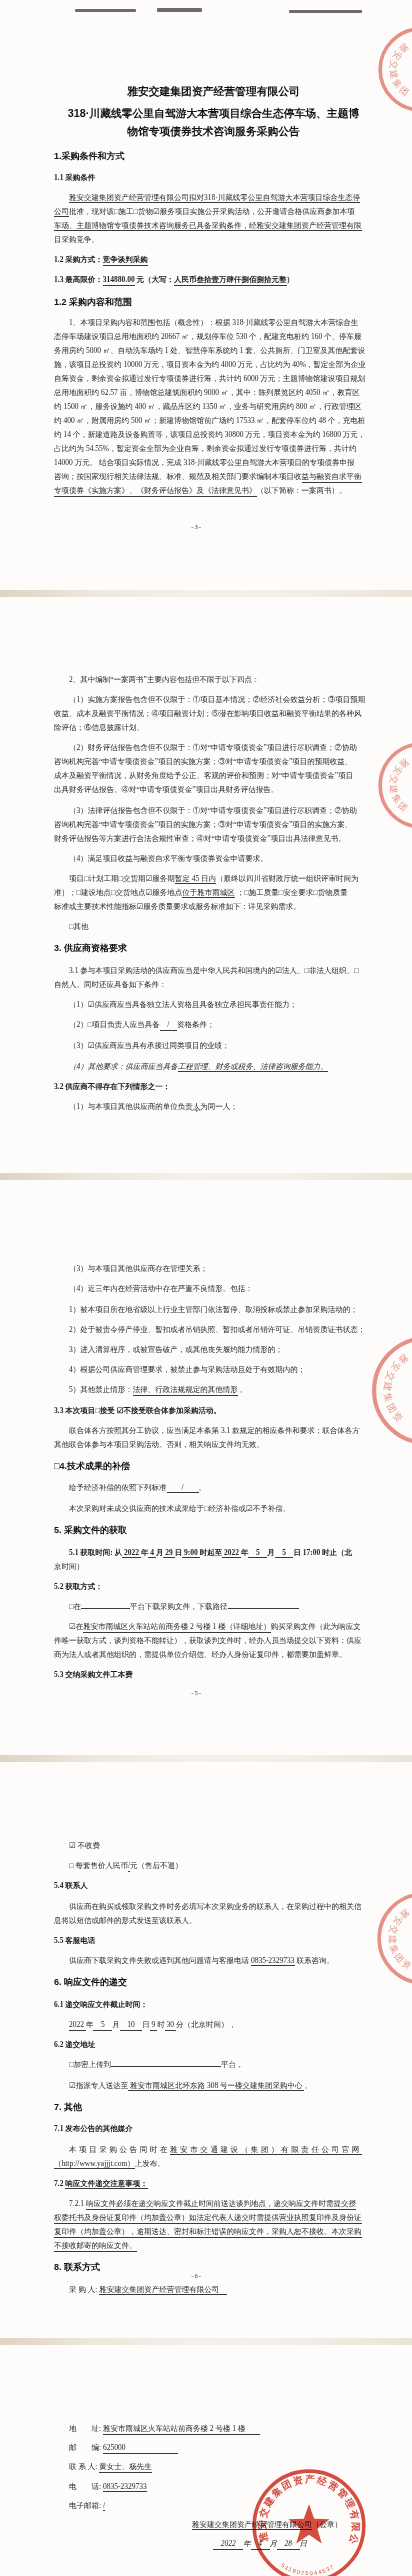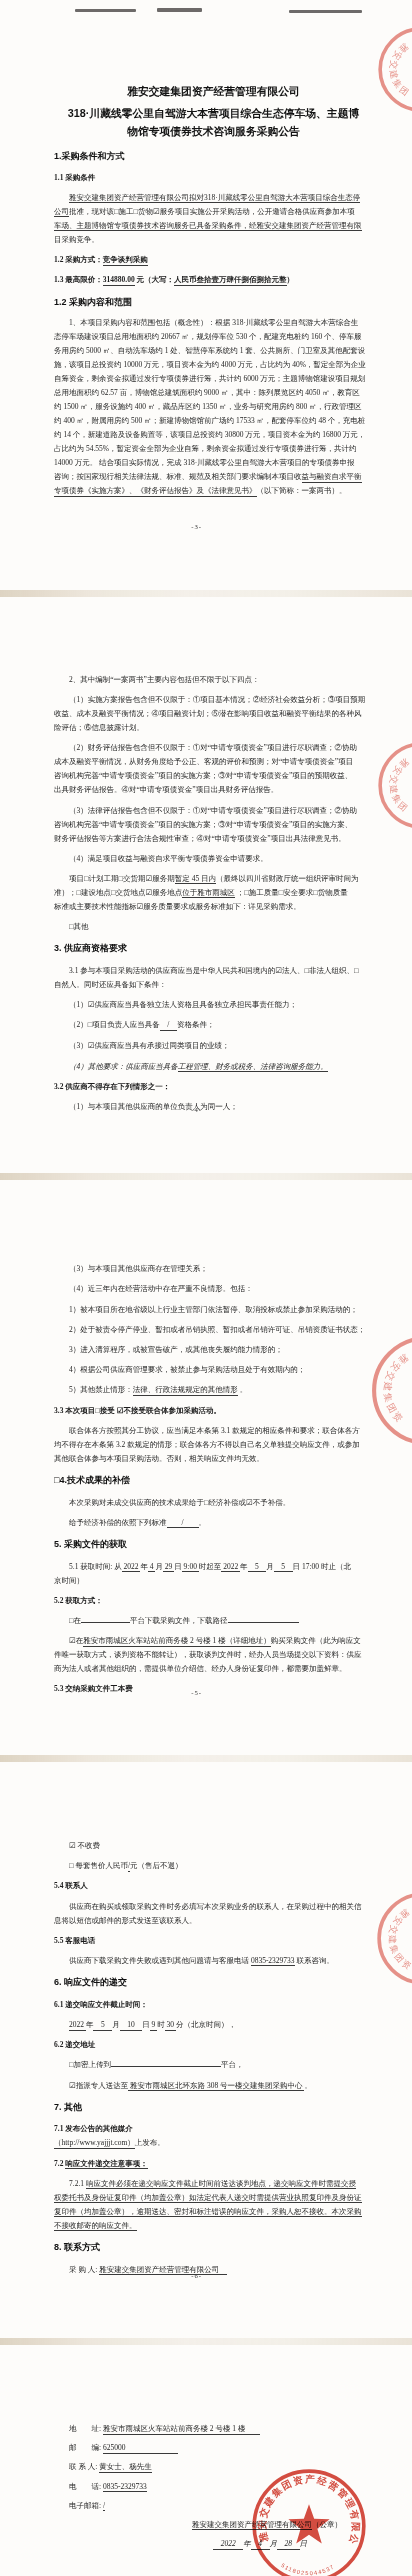--- a/index.html
+++ b/index.html
@@ -79,22 +79,22 @@
   </div>
   <div class="seam" style="top:590px;"></div>
 
   <div class="page" id="page-2">
     <div class="content pt-rest">
         <div class="line b i"><span>2、其中编制“一案两书”主要内容包括但不限于以下四点：</span></div>
         <div class="line b i" style="margin-top: 6.2px;"><span>（1）实施方案报告包含但不仅限于：①项目基本情况；②经济社会效益分析；③项目预期</span></div>
         <div class="line b"><span>收益、成本及融资平衡情况；④项目融资计划；⑤潜在影响项目收益和融资平衡结果的各种风</span></div>
         <div class="line b"><span>险评估；⑥信息披露计划。</span></div>
         <div class="line b i" style="margin-top: 6.2px;"><span>（2）财务评估报告包含但不仅限于：①对“申请专项债资金”项目进行尽职调查；②协助</span></div>
+        <div class="line b"><span>咨询机构完善“申请专项债资金”项目的实施方案；③对“申请专项债资金”项目的预期收益、</span></div>
         <div class="line b"><span>成本及融资平衡情况，从财务角度给予公正、客观的评价和预测；对“申请专项债资金”项目</span></div>
-        <div class="line b"><span>咨询机构完善“申请专项债资金”项目的实施方案；③对“申请专项债资金”项目的预期收益、</span></div>
         <div class="line b"><span>出具财务评估报告。④对“申请专项债资金”项目出具财务评估报告。</span></div>
         <div class="line b i" style="margin-top: 6.2px;"><span>（3）法律评估报告包含但不仅限于：①对“申请专项债资金”项目进行尽职调查；②协助</span></div>
         <div class="line b"><span>咨询机构完善“申请专项债资金”项目的实施方案；③对“申请专项债资金”项目的实施方案、</span></div>
         <div class="line b"><span>财务评估报告等方案进行合法合规性审查；④对“申请专项债资金”项目出具法律意见书。</span></div>
         <div class="line b i" style="margin-top: 6.2px;"><span>（4）满足项目收益与融资自求平衡专项债券资金申请要求。</span></div>
         <div class="line b i" style="margin-top: 6.2px;"><span>项目□计划工期□交货期☑服务期</span><span class="u">暂定 45 日内</span><span>（最终以四川省财政厅统一组织评审时间为</span></div>
         <div class="line b"><span>准）；□建设地点□交货地点☑服务地点</span><span class="u">位于雅市雨城区</span><span> ；□施工质量□安全要求□货物质量</span></div>
         <div class="line b"><span>标准或主要技术性能指标☑服务质量要求或服务标准如下：详见采购需求。</span></div>
         <div class="line b i" style="margin-top: 6.2px;"><span>□其他</span></div>
         <div class="line h" style="margin-top: 7.2px;"><span>3.  供应商资格要求</span></div>
@@ -120,27 +120,26 @@
     <div class="content pt-rest">
         <div class="line b i" style="margin-top: 6.2px;"><span>（3）与本项目其他供应商存在管理关系；</span></div>
         <div class="line b i" style="margin-top: 6.2px;"><span>（4）近三年内在经营活动中存在严重不良情形。包括：</span></div>
         <div class="line b i" style="margin-top: 6.2px;"><span>1）被本项目所在地省级以上行业主管部门依法暂停、取消投标或禁止参加采购活动的；</span></div>
         <div class="line b i" style="margin-top: 6.2px;"><span>2）处于被责令停产停业、暂扣或者吊销执照、暂扣或者吊销许可证、吊销资质证书状态；</span></div>
         <div class="line b i" style="margin-top: 6.2px;"><span>3）进入清算程序，或被宣告破产，或其他丧失履约能力情形的；</span></div>
         <div class="line b i" style="margin-top: 6.2px;"><span>4）根据公司供应商管理要求，被禁止参与采购活动且处于有效期内的；</span></div>
         <div class="line b i" style="margin-top: 6.2px;"><span>5）其他禁止情形：</span><span class="u">法律、行政法规规定的其他情形</span><span> 。</span></div>
         <div class="line bb" style="margin-top: 6.2px;"><span>3.3  本次项目□接受 ☑不接受联合体参加采购活动。</span></div>
         <div class="line b i" style="margin-top: 6.2px;"><span>联合体各方按照其分工协议，应当满足本条第 3.1 款规定的相应条件和要求；联合体各方</span></div>
-        <div class="line b"><span>均不得存在本条第 3.2 款规定的情形；联合体各方不得以自己名义单独提交响应文件，或参加</span></div>
         <div class="line b"><span>其他联合体参与本项目采购活动。否则，相关响应文件均无效。</span></div>
         <div class="line h" style="margin-top: 7.2px;"><span>□4.技术成果的补偿</span></div>
+        <div class="line b i" style="margin-top: 6.2px;"><span>给予经济补偿的依照下列标准</span><span class="u">　　/　　</span><span>。</span></div>
         <div class="line b i" style="margin-top: 7.2px;"><span>本次采购对未成交供应商的技术成果给于□经济补偿或☑不予补偿。</span></div>
-        <div class="line b i" style="margin-top: 6.2px;"><span>给予经济补偿的依照下列标准</span><span class="u">　　/　　</span><span>。</span></div>
         <div class="line h" style="margin-top: 7.2px;"><span>5.  采购文件的获取</span></div>
-        <div class="line b i" style="margin-top: 7.2px;"><span>5.1 获取时间: 从</span><span class="u"> 2022 </span><span>年</span><span class="u"> 4 </span><span>月</span><span class="u"> 29 </span><span>日</span><span class="u"> 9:00 </span><span>时起至</span><span class="u"> 2022 </span><span>年</span><span class="u">　5　</span><span>月</span><span class="u">　5　</span><span>日 17:00 时止（北</span></div>
+        <div class="line b i" style="margin-top: 7.2px; font-weight: bold;"><span>5.1 获取时间: 从</span><span class="u"> 2022 </span><span>年</span><span class="u"> 4 </span><span>月</span><span class="u"> 29 </span><span>日</span><span class="u"> 9:00 </span><span>时起至</span><span class="u"> 2022 </span><span>年</span><span class="u">　5　</span><span>月</span><span class="u">　5　</span><span>日 17:00 时止（北</span></div>
         <div class="line b"><span>京时间）</span></div>
         <div class="line bb" style="margin-top: 6.2px;"><span>5.2  获取方式：</span></div>
         <div class="line b i" style="margin-top: 6.2px;"><span>□在</span><span class="blank" style="width: 49px;"></span><span>平台下载采购文件，下载路径</span><span class="blank" style="width: 71px;"></span></div>
         <div class="line b i" style="margin-top: 6.2px;"><span>☑在</span><span class="u">雅安市雨城区火车站站前商务楼 2 号楼 1 楼（详细地址）</span><span>购买采购文件（此为响应文</span></div>
         <div class="line b"><span>件唯一获取方式，谈判资格不能转让），获取谈判文件时，经办人员当场提交以下资料：供应</span></div>
         <div class="line b"><span>商为法人或者其他组织的，需提供单位介绍信、经办人身份证复印件，都需要加盖鲜章。</span></div>
         <div class="line bb" style="margin-top: 6.2px;"><span>5.3 交纳采购文件工本费</span></div>
       </div>
     <div class="pagenum">-5-</div>
     <svg class="edge-stamp" style="left:370px;top:168px;" width="113" height="113" viewBox="0 0 220 220">
@@ -161,20 +160,21 @@
         <div class="line bb" style="margin-top: 6.2px;"><span>5.5 客服电话</span></div>
         <div class="line b i" style="margin-top: 6.2px;"><span>供应商下载采购文件失败或遇到其他问题请与客服电话 </span><span class="u">0835-2329733</span><span> 联系咨询。</span></div>
         <div class="line h" style="margin-top: 7.2px;"><span>6.  响应文件的递交</span></div>
         <div class="line bb" style="margin-top: 7.2px;"><span>6.1 递交响应文件截止时间：</span></div>
         <div class="line b i" style="margin-top: 6.2px;"><span class="u"> 2022 </span><span>年</span><span class="u">　5　</span><span>月</span><span class="u">　10　</span><span>日</span><span class="u"> 9 </span><span>时</span><span class="u"> 30 </span><span>分（北京时间），</span></div>
         <div class="line bb" style="margin-top: 6.2px;"><span>6.2 递交地址</span></div>
         <div class="line b i" style="margin-top: 6.2px;"><span>□加密上传到</span><span class="blank" style="width: 110px;"></span><span>平台，</span></div>
         <div class="line b i" style="margin-top: 6.2px;"><span>☑指派专人送达至</span><span class="u">  雅安市雨城区北环东路 308 号一楼交建集团采购中心  </span><span>。</span></div>
         <div class="line h" style="margin-top: 7.2px;"><span>7.  其他</span></div>
         <div class="line bb" style="margin-top: 7.2px;"><span>7.1 发布公告的其他媒介</span></div>
+        <div class="line b i ls" style="margin-top: 6.2px;"><span>本项目采购公告同时在</span><span class="u">雅安市交通建设（集团）有限责任公司官网</span></div>
         <div class="line b"><span class="u">（http://www.yajjjt.com）</span><span>上发布。</span></div>
         <div class="line bb" style="margin-top: 6.2px;"><span>7.2 </span><span class="u">响应文件递交注意事项：</span></div>
         <div class="line b i" style="margin-top: 6.2px;"><span>7.2.1 </span><span class="u">响应文件必须在递交响应文件截止时间前送达谈判地点，递交响应文件时需提交授</span></div>
         <div class="line b"><span class="u">权委托书及身份证复印件（均加盖公章）如法定代表人递交时需提供营业执照复印件及身份证</span></div>
         <div class="line b"><span class="u">复印件（均加盖公章），逾期送达、密封和标注错误的响应文件，采购人恕不接收。本次采购</span></div>
         <div class="line b"><span class="u">不接收邮寄的响应文件。</span></div>
         <div class="line h" style="margin-top: 7.2px;"><span>8.  联系方式</span></div>
         <div class="line b i" style="margin-top: 7.2px;"><span>采 购 人: </span><span class="u">雅安建交集团资产经营管理有限公司　</span></div>
       </div>
     <div class="pagenum">-6-</div>

